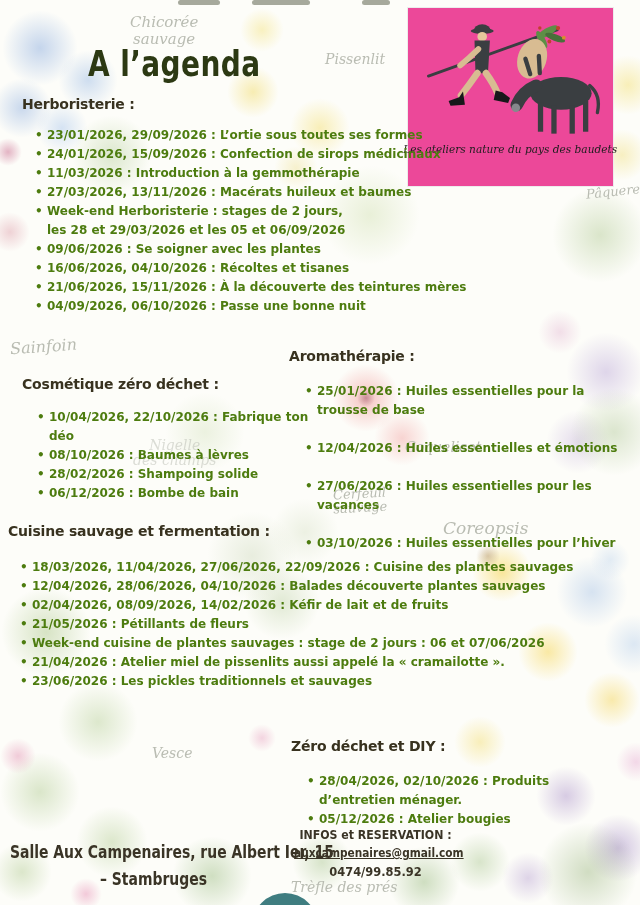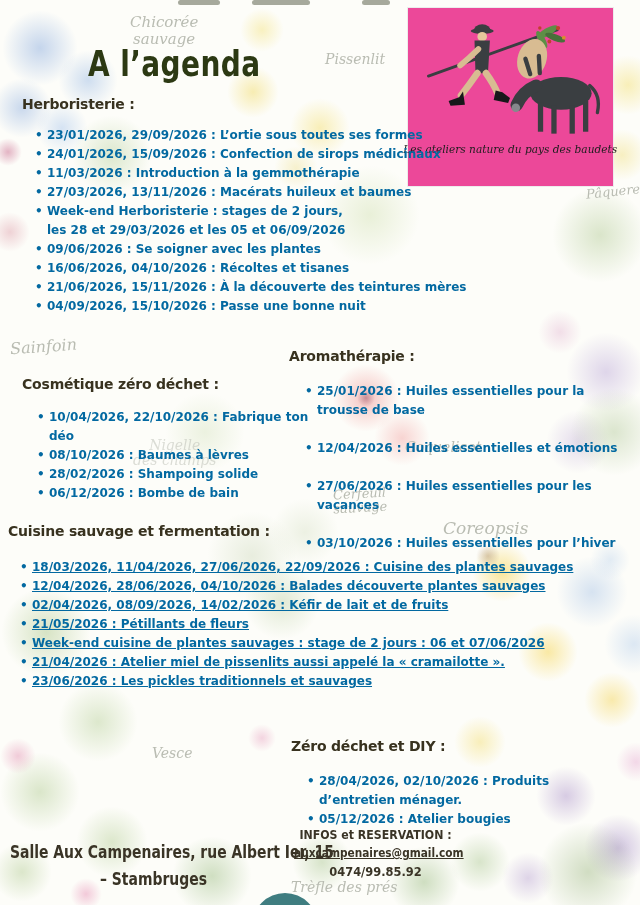--- a/index.html
+++ b/index.html
@@ -30,21 +30,21 @@
     font-family:"DejaVu Serif","Liberation Serif",serif;font-style:italic;
     font-size:11.5px;color:#1d1d1d;margin-top:2px;white-space:nowrap;
     transform:scaleX(.92);
   }
   .sec-heading{
     position:absolute;font-weight:bold;font-size:14px;color:#38321f;
     white-space:nowrap;letter-spacing:-.2px;
   }
   .agenda-list{
     position:absolute;list-style:none;margin:0;padding:0;
-    font-weight:bold;font-size:12px;color:#0369a1;line-height:19px;
+    font-weight:bold;font-size:12px;color:#4d7c0f;line-height:19px;
   }
   .agenda-list li{position:relative;padding-left:14px;white-space:pre-line;}
   .agenda-list li::before{content:"•";position:absolute;left:2px;top:0;}
   .spaced li{margin-bottom:19px;}
   .venue-line{
     position:absolute;font-weight:bold;color:#3a3426;white-space:nowrap;
     transform:scaleX(.82);transform-origin:0 0;
   }
   .infos-block{
     position:absolute;left:283px;top:827px;width:185px;text-align:center;
@@ -181,41 +181,41 @@
 <ul class="agenda-list" style="left:33px;top:126px;width:575px;">
   <li>23/01/2026, 29/09/2026 : L’ortie sous toutes ses formes</li>
   <li>24/01/2026, 15/09/2026 : Confection de sirops médicinaux</li>
   <li>11/03/2026 : Introduction à la gemmothérapie</li>
   <li>27/03/2026, 13/11/2026 : Macérats huileux et baumes</li>
   <li>Week-end Herboristerie : stages de 2 jours,
 les 28 et 29/03/2026 et les 05 et 06/09/2026</li>
   <li>09/06/2026 : Se soigner avec les plantes</li>
   <li>16/06/2026, 04/10/2026 : Récoltes et tisanes</li>
   <li>21/06/2026, 15/11/2026 : À la découverte des teintures mères</li>
-  <li>04/09/2026, 15/10/2026 : Passe une bonne nuit</li>
+  <li>04/09/2026, 06/10/2026 : Passe une bonne nuit</li>
 </ul>
 
 <div class="sec-heading" style="left:22px;top:376px;">Cosmétique zéro déchet :</div>
 <ul class="agenda-list" style="left:35px;top:408px;width:280px;">
   <li>10/04/2026, 22/10/2026 : Fabrique ton déo</li>
   <li>08/10/2026 : Baumes à lèvres</li>
   <li>28/02/2026 : Shampoing solide</li>
   <li>06/12/2026 : Bombe de bain</li>
 </ul>
 
 <div class="sec-heading" style="left:289px;top:348px;">Aromathérapie :</div>
 <ul class="agenda-list spaced" style="left:303px;top:382px;width:330px;">
   <li>25/01/2026 : Huiles essentielles pour la trousse de base</li>
   <li>12/04/2026 : Huiles essentielles et émotions</li>
   <li>27/06/2026 : Huiles essentielles pour les vacances</li>
   <li>03/10/2026 : Huiles essentielles pour l’hiver</li>
 </ul>
 
 <div class="sec-heading" style="left:8px;top:523px;">Cuisine sauvage et fermentation :</div>
-<ul class="agenda-list" style="left:18px;top:558px;width:605px;text-decoration:underline;">
+<ul class="agenda-list" style="left:18px;top:558px;width:605px;">
   <li>18/03/2026, 11/04/2026, 27/06/2026, 22/09/2026 : Cuisine des plantes sauvages</li>
   <li>12/04/2026, 28/06/2026, 04/10/2026 : Balades découverte plantes sauvages</li>
   <li>02/04/2026, 08/09/2026, 14/02/2026 : Kéfir de lait et de fruits</li>
   <li>21/05/2026 : Pétillants de fleurs</li>
   <li>Week-end cuisine de plantes sauvages : stage de 2 jours : 06 et 07/06/2026</li>
   <li>21/04/2026 : Atelier miel de pissenlits aussi appelé la « cramailotte ».</li>
   <li>23/06/2026 : Les pickles traditionnels et sauvages</li>
 </ul>
 
 <div class="sec-heading" style="left:291px;top:738px;">Zéro déchet et DIY :</div>

